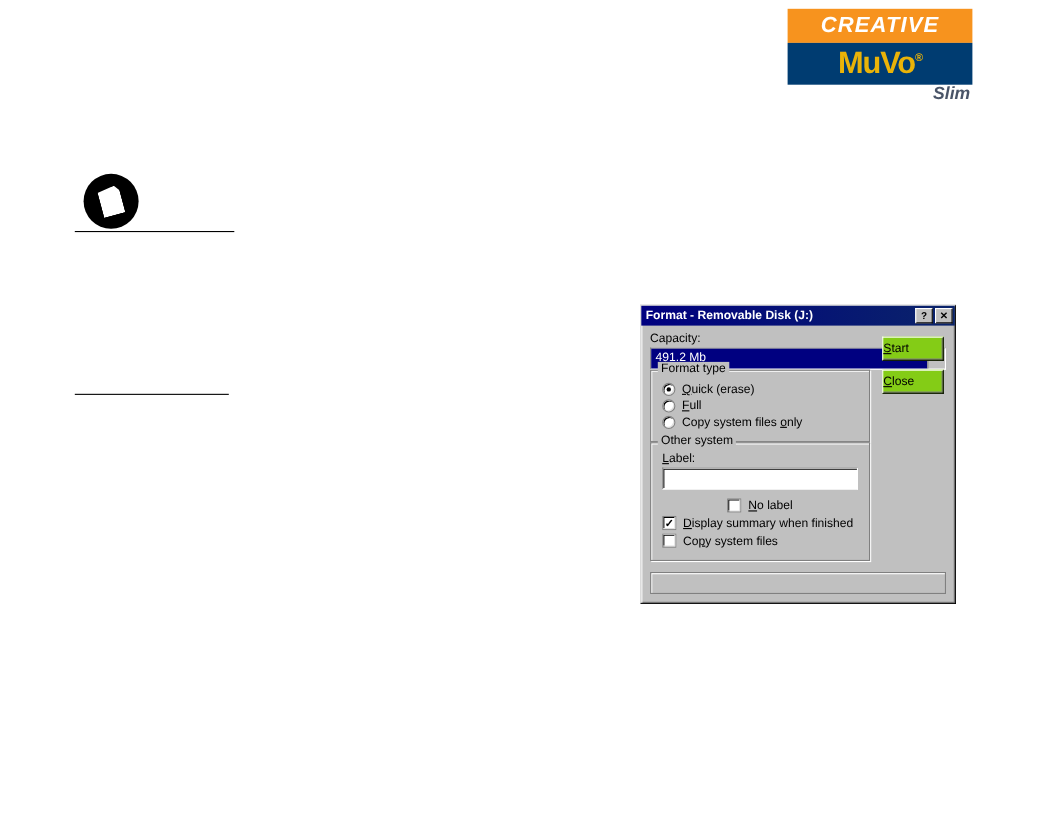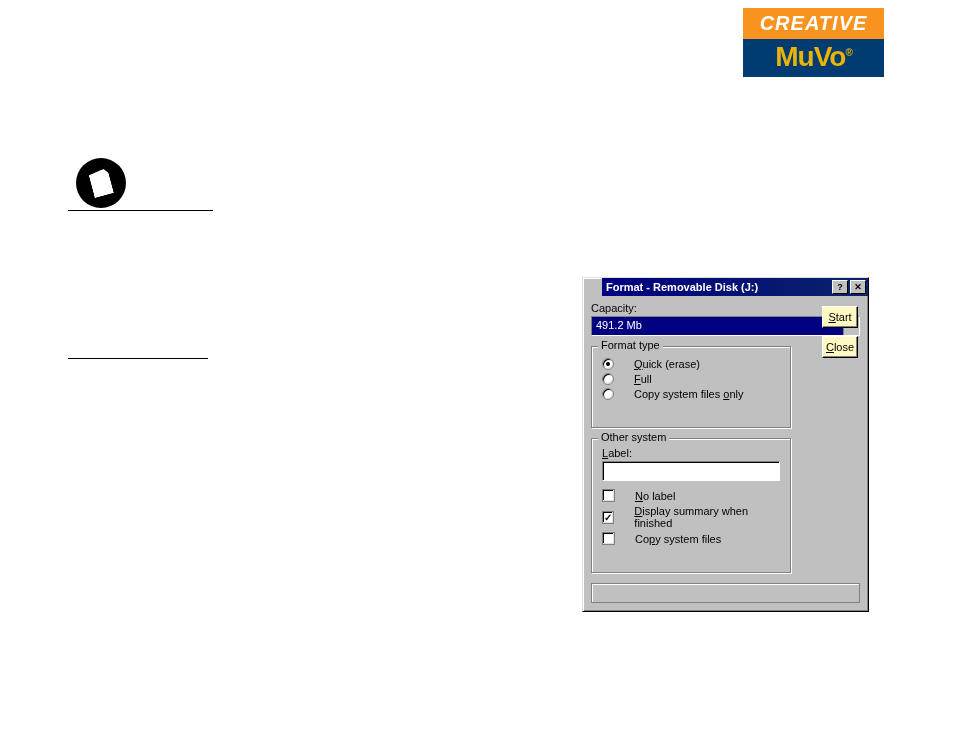--- a/index.html
+++ b/index.html
@@ -9,21 +9,21 @@
     background: #fff;
     font-family: Arial, sans-serif;
     position: relative;
   }
 
   
   .logo {
     position: absolute;
     top: 8px;
     right: 70px;
-    width: 141px;
+    width: 168px;
   }
   .logo-creative {
     background: #f7931e;
     color: #fff;
     font-weight: 900;
     font-size: 20px;
     text-align: center;
     padding: 4px 0;
     letter-spacing: 1px;
     font-style: italic;
@@ -100,21 +100,20 @@
     font-size: 11px;
   }
   .titlebar {
     background: linear-gradient(to right, #000080, #0a246a);
     color: #fff;
     display: flex;
     align-items: center;
     height: 18px;
     padding: 0 2px;
     font-weight: bold;
-    margin-left: 19px;
   }
   .titlebar .title { flex: 1; padding-left: 2px; }
   .tb-btn {
     width: 16px;
     height: 14px;
     background: #c0c0c0;
     border: 1px solid #000;
     border-top-color:#fff;
     border-left-color:#fff;
     margin-left: 2px;
@@ -155,63 +154,62 @@
     justify-content:center;
   }
   .combo .drop::after{
     content:"";
     border-left:4px solid transparent;
     border-right:4px solid transparent;
     border-top:4px solid #000;
   }
 
   .btn {
-    width:36px;
+    width:56px;
     height:22px;
-    background:#fef9c3;
+    background:#84cc16;
     border:1px solid #000;
     border-top-color:#fff;
     border-left-color:#fff;
     box-shadow: inset -1px -1px 0 #808080;
     font-size:11px;
     display:flex;
     align-items:center;
-    justify-content:center;
+    justify-content:flex-start;
   }
   .btn .u { text-decoration: underline; }
 
   .btn-stack {
     position:absolute;
     right:10px;
     top:28px;
     display:flex;
     flex-direction:column;
     gap:8px;
   }
 
   .group {
     border:1px solid #808080;
     box-shadow: inset 1px 1px 0 #fff, 1px 1px 0 #fff;
-    padding:8px 10px 24px 10px;
-    margin-top:10px;
+    padding:8px 10px 8px 10px;
     position:relative;
     width:200px;
   }
   .group .legend {
     position:absolute;
     top:-8px;
     left:6px;
     background:#c0c0c0;
     padding:0 3px;
   }
 
   .radio-row, .check-row {
     display:flex;
     align-items:center;
-    gap:20px;
+    gap:6px;
     margin:3px 0;
   }
   .radio {
     width:12px;height:12px;border-radius:50%;
     background:#fff;border:1px solid #808080;
     box-shadow: inset -1px -1px 0 #dfdfdf, inset 1px 1px 0 #000;
     display:flex;align-items:center;justify-content:center;
   }
   .radio.checked::after{
     content:"";width:4px;height:4px;background:#000;border-radius:50%;
@@ -248,20 +246,21 @@
   }
 </style>
 </head>
 <body>
 
 <div class="logo">
   <div class="logo-creative">CREATIVE</div>
   <div class="logo-muvo">
     <span>MuVo</span><sup>®</sup>
   </div>
+  <div class="logo-slim">Slim</div>
 </div>
 
 <div class="note-icon"></div>
 <div class="uline1"></div>
 <div class="uline2"></div>
 
 <div class="dialog">
   <div class="titlebar">
     <span class="title">Format - Removable Disk (J:)</span>
     <div class="tb-btn">
@@ -306,21 +305,21 @@
         <span>Copy system files <span class="u">o</span>nly</span>
       </div>
     </div>
 
     <div class="group">
       <div class="legend">Other system</div>
 
       <div><span class="u">L</span>abel:</div>
       <div class="label-input" value=""></div>
 
-      <div class="check-row" style="margin-top:8px;">
+      <div class="check-row" style="margin-top:8px;justify-content:center;">
         <div class="check"></div>
         <span><span class="u">N</span>o label</span>
       </div>
       <div class="check-row">
         <div class="check checked"></div>
         <span><span class="u">D</span>isplay summary when finished</span>
       </div>
       <div class="check-row">
         <div class="check"></div>
         <span>Co<span class="u">p</span>y system files</span>

